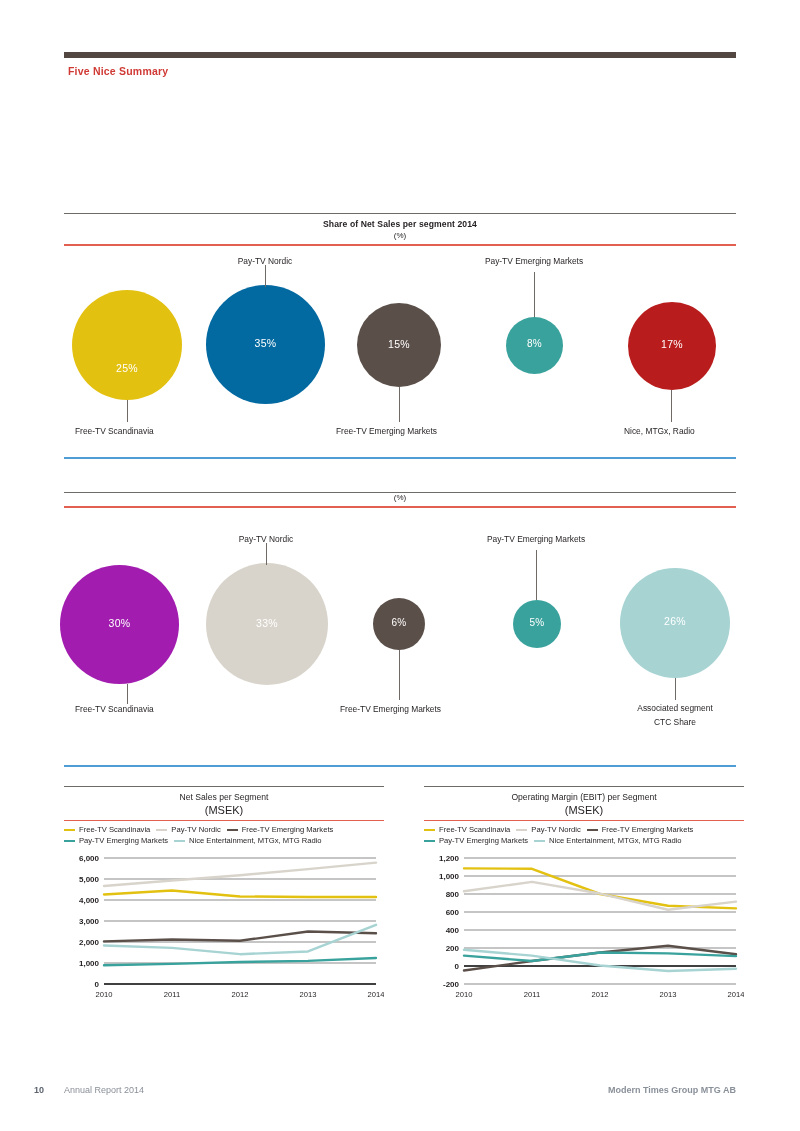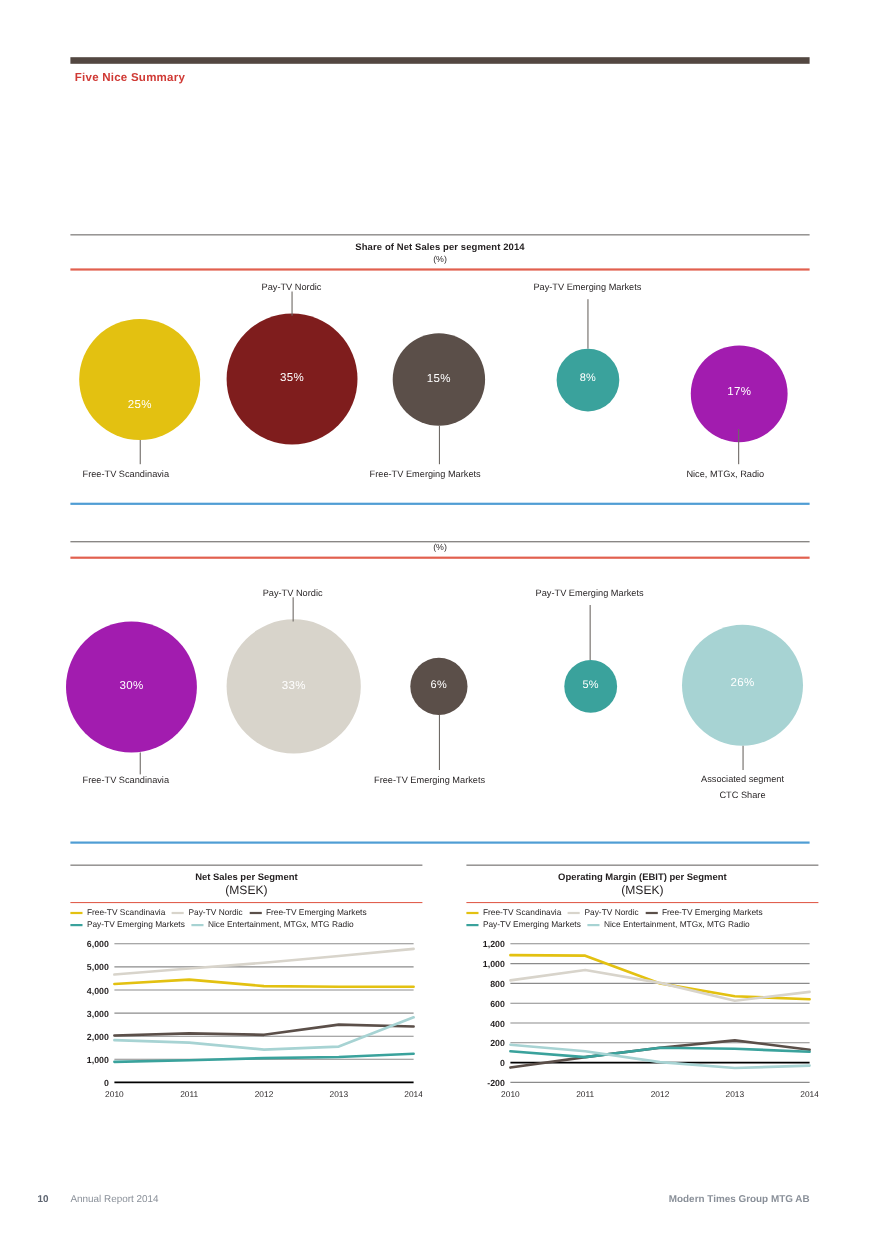--- a/index.html
+++ b/index.html
@@ -50,21 +50,21 @@
     white-space: nowrap; line-height: 13px;
   }
   .bub-label.c { text-align: center; transform: translateX(-50%); }
   .bub-label.l { text-align: left; }
 
   
   .chart-box { position: absolute; width: 320px; }
   .ch-rule-top { height: 1px; background: #6d6a68; width: 100%; }
   .ch-rule-bot { height: 1.4px; background: #e1604f; width: 100%; }
   .ch-title {
-    text-align: center; font-size: 8.6px; font-weight: bold;
+    text-align: center; font-size: 8.6px; font-weight: normal;
     padding: 5px 0 2px; color: #231f20;
   }
   .ch-unit { text-align: center; font-size: 11px; padding-bottom: 4px; color: #231f20; }
   .legend { padding-top: 4px; }
   .legend-row {
     display: flex; align-items: center;
     gap: 6px; margin-bottom: 2px; flex-wrap: nowrap;
   }
   .leg-item { display: flex; align-items: center; gap: 4px; }
   .leg-swatch { display: inline-block; width: 11px; height: 2.6px; flex: none; }
@@ -101,39 +101,39 @@
   </div>
 
   <div class="bubble-area" style="top:0;">
 
     <div class="bub" style="left:72px; top:290px; width:110px; height:110px; background:#e3c111;">
       <div class="bub-pct" style="top:48px;margin-top:24px;">25%</div>
     </div>
     <div class="conn" style="left:127px; top:400px; height:22px;"></div>
     <div class="bub-label l" style="left:75px; top:425px;">Free-TV Scandinavia</div>
 
-    <div class="bub" style="left:206px; top:285px; width:119px; height:119px; background:#7f1d1d;">
+    <div class="bub" style="left:206px; top:285px; width:119px; height:119px; background:#0369a1;">
       <div class="bub-pct" style="top:52px;">35%</div>
     </div>
     <div class="conn" style="left:265px; top:265px; height:22px;"></div>
     <div class="bub-label c" style="left:265px; top:255px;">Pay-TV Nordic</div>
 
     <div class="bub" style="left:357px; top:303px; width:84px; height:84px; background:#5b4f49;">
       <div class="bub-pct" style="top:35px;">15%</div>
     </div>
     <div class="conn" style="left:399px; top:387px; height:35px;"></div>
     <div class="bub-label l" style="left:336px; top:425px;">Free-TV Emerging Markets</div>
 
     <div class="bub" style="left:506px; top:317px; width:57px; height:57px; background:#3aa29c;">
       <div class="bub-pct" style="top:21px; font-size:10px;">8%</div>
     </div>
     <div class="conn" style="left:534px; top:272px; height:45px;"></div>
     <div class="bub-label c" style="left:534px; top:255px;">Pay-TV Emerging Markets</div>
 
-    <div class="bub" style="left:628px; top:314px; width:88px; height:88px; background:#a21caf;">
+    <div class="bub" style="left:628px; top:302px; width:88px; height:88px; background:#b91c1c;">
       <div class="bub-pct" style="top:36px;">17%</div>
     </div>
     <div class="conn" style="left:671px; top:390px; height:32px;"></div>
     <div class="bub-label l" style="left:624px; top:425px;">Nice, MTGx, Radio</div>
   </div>
 
   <div class="blue-rule" style="top:457px;"></div>
 
   <div class="section" style="top:492px;">
     <div class="sec-rule-top"></div>

